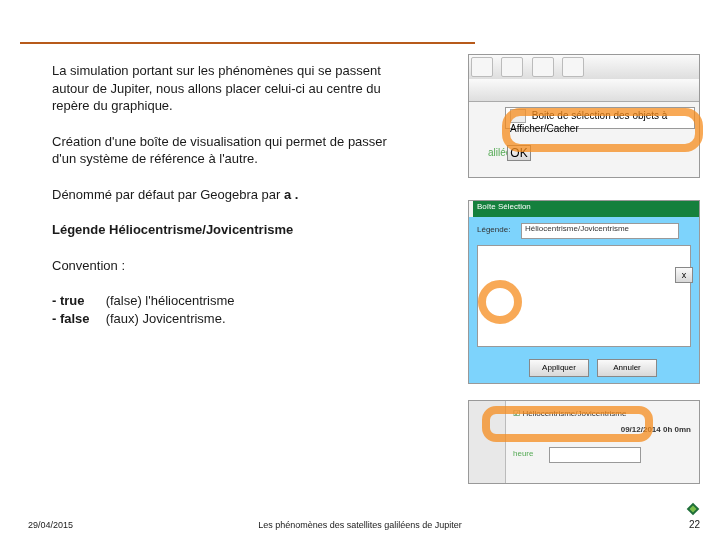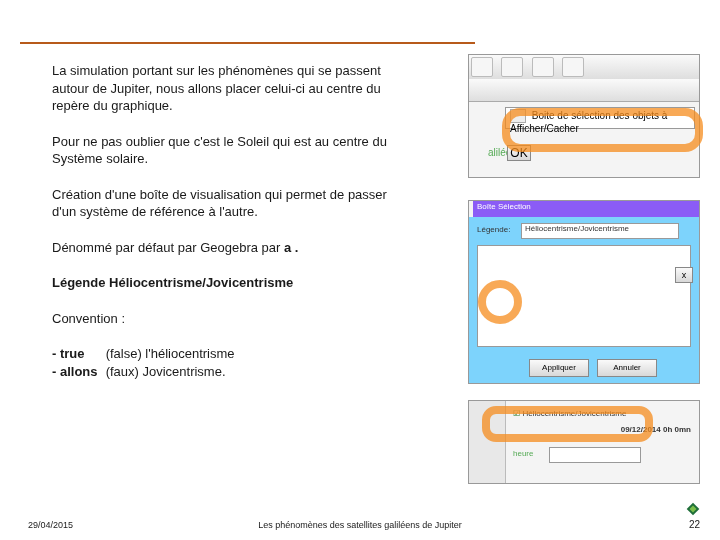--- a/index.html
+++ b/index.html
@@ -24,50 +24,49 @@
 
 
 .ring{position:absolute;border:8px solid rgba(245,140,30,.75);border-radius:50%;pointer-events:none}
 .r1{left:502px;top:108px;width:185px;height:28px;border-radius:18px}
 .r2{left:478px;top:280px;width:28px;height:28px}
 .r3{left:482px;top:406px;width:155px;height:20px;border-radius:14px}
 
 
 .ui-strip{position:absolute;left:0;right:0;top:0;height:24px;background:linear-gradient(#fafafa,#dedede);border-bottom:1px solid #aaa}
 .ui-btn{display:inline-block;width:20px;height:18px;margin:2px;border:1px solid #bbb;background:#f6f6f6;border-radius:2px;vertical-align:top}
-.ui-title{position:absolute;left:4px;top:0;right:0;height:16px;background:#8b5cf6;color:#fff;font-size:8px;padding:1px 4px}
+.ui-title{position:absolute;left:4px;top:0;right:0;height:16px;background:#15803d;color:#fff;font-size:8px;padding:1px 4px}
 .ui-body{position:absolute;left:0;top:16px;right:0;bottom:0;background:#7dd3fc}
 .ui-field{position:absolute;left:8px;top:6px;width:150px;height:14px;background:#fff;border:1px solid #999;font-size:8px;padding:0 3px;color:#333}
 .ui-label{position:absolute;font-size:8px;color:#333}
 .ui-btn2{position:absolute;width:58px;height:16px;border:1px solid #888;background:linear-gradient(#fafafa,#d8d8d8);font-size:8px;text-align:center;line-height:16px}
 .ui-x{position:absolute;right:6px;top:50px;width:16px;height:14px;border:1px solid #888;background:linear-gradient(#fafafa,#d8d8d8);font-size:9px;text-align:center;line-height:14px}
 .ui-area{position:absolute;left:8px;top:28px;right:8px;height:100px;background:#fff;border:1px solid #999}
 .ui-check{position:absolute;font-size:8px;color:#333}
 .ui-check::before{content:"☑ ";color:#2a7a2a}
 </style>
 </head>
 <body>
 <div class="slide">
 
 <div class="title-underline"></div>
 
 <div class="content">
   <p>La simulation portant sur les phénomènes qui se passent autour de Jupiter, nous allons placer celui-ci au centre du repère du graphique.</p>
-  <p>Pour ne pas oublier que c'est le Soleil qui est au centre du Système solaire.</p>
   <p>Création d'une boîte de visualisation qui permet de passer d'un système de référence à l'autre.</p>
   <p>
     <span>Dénommé par défaut par Geogebra par </span>
     <span class="bold">a .</span>
   </p>
   <p class="bold">Légende Héliocentrisme/Jovicentrisme</p>
   <p>Convention :</p>
   <p>
     <span class="bold" style="display:inline-block;width:50px">- true</span>
     <span>(false) l'héliocentrisme</span><br>
-    <span class="bold" style="display:inline-block;width:50px">- allons</span>
+    <span class="bold" style="display:inline-block;width:50px">- false</span>
     <span>(faux) Jovicentrisme.</span>
   </p>
 </div>
 
 <div class="img-box img1">
   <div class="ui-strip" style="top:0">
     <span class="ui-btn"></span>
     <span class="ui-btn"></span>
     <span class="ui-btn"></span>
     <span class="ui-btn"></span>

